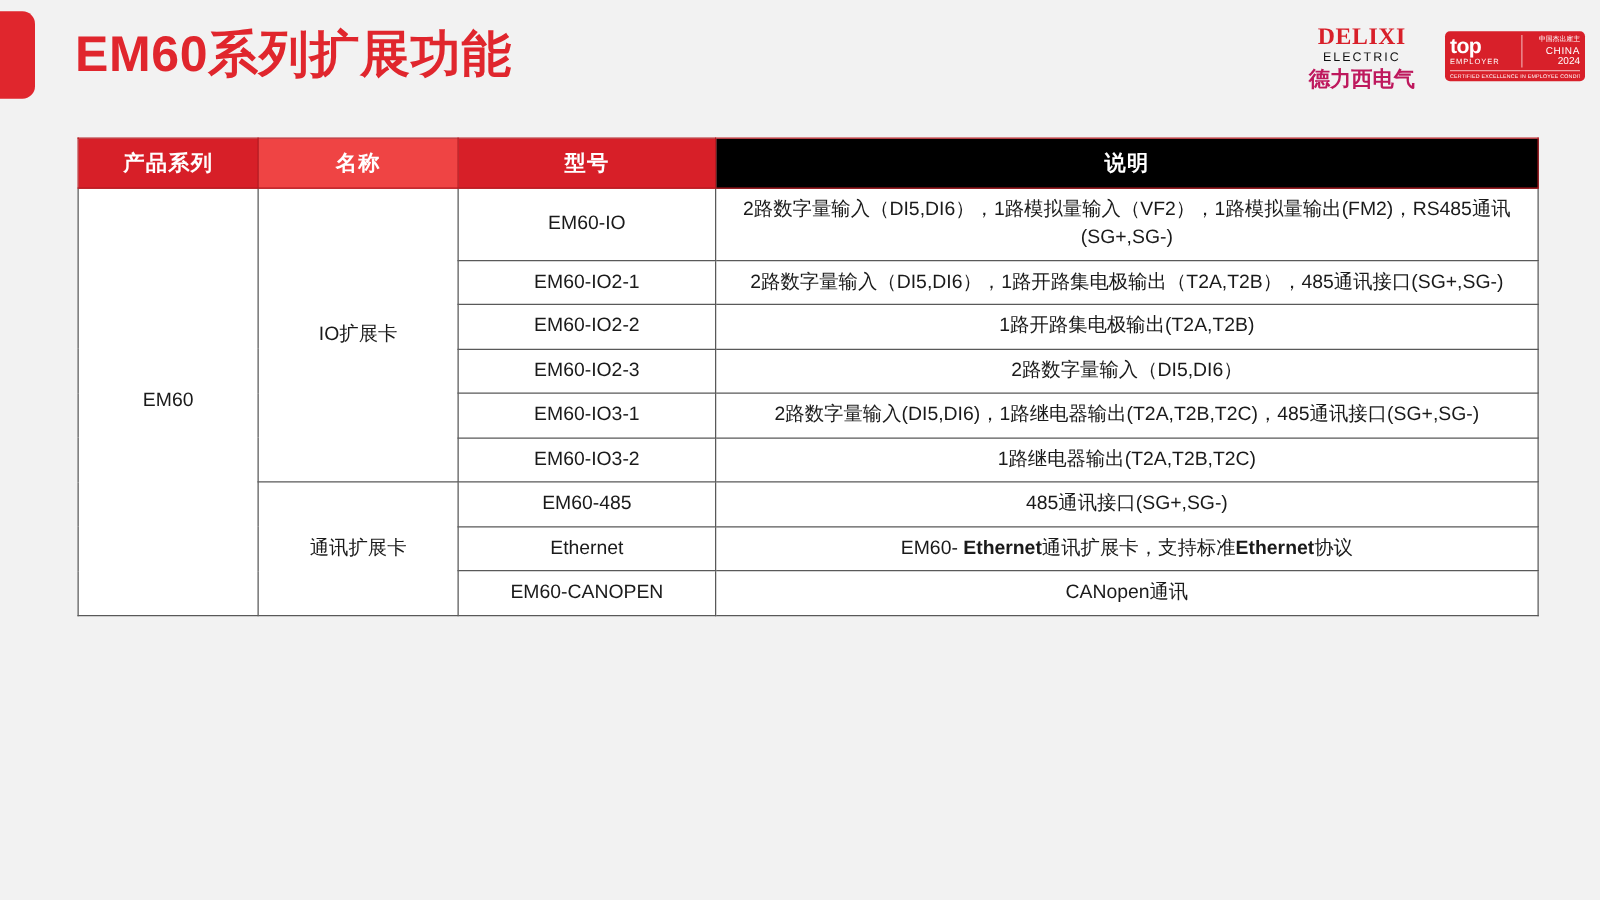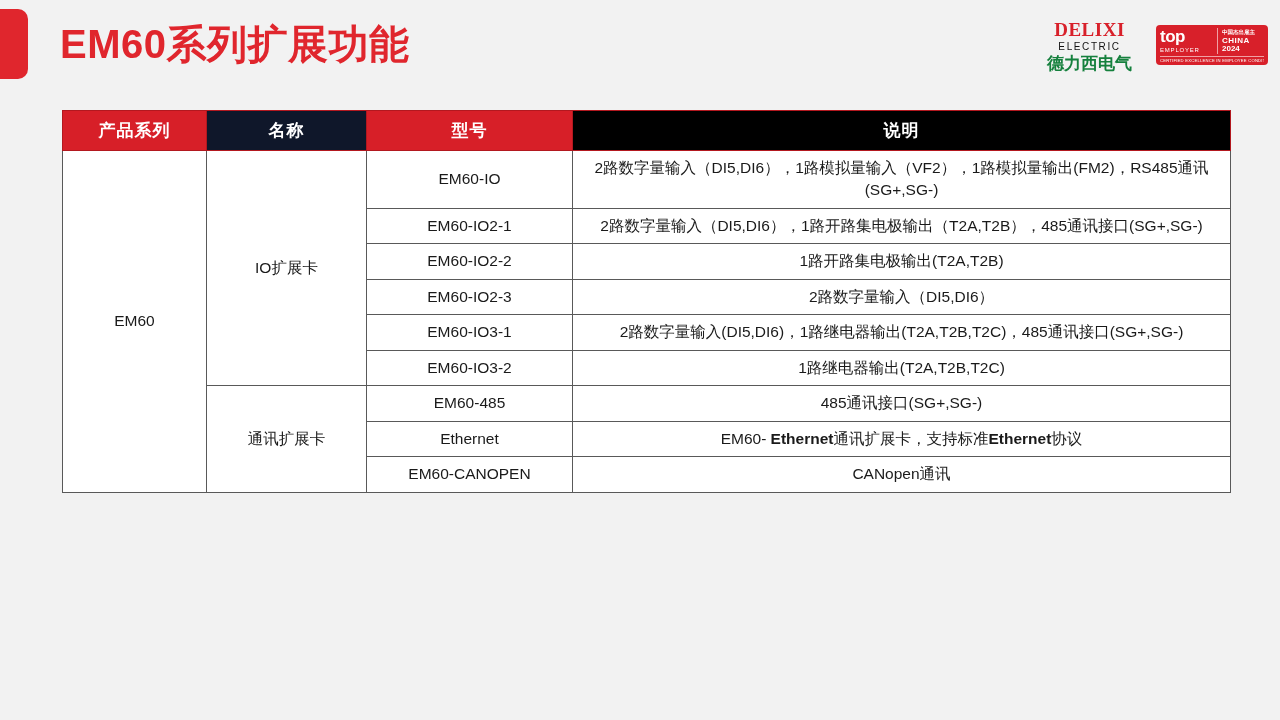--- a/index.html
+++ b/index.html
@@ -67,21 +67,21 @@
   }
   .delixi-logo .dl-electric {
     font-size: 10px;
     color: #111;
     letter-spacing: 1.6px;
     margin-top: 3px;
   }
   .delixi-logo .dl-cn {
     font-size: 17px;
     font-weight: bold;
-    color: #15803d;
+    color: #be185d;
     letter-spacing: 0px;
     margin-top: 3px;
   }
 
   .top-employer {
     width: 112px;
     background: #d8202a;
     border-radius: 4px;
     color: #fff;
     padding: 3px 4px 2px 4px;
@@ -104,23 +104,22 @@
     letter-spacing: -0.5px;
   }
   .te-left .te-emp {
     font-size: 6px;
     letter-spacing: 0.8px;
     line-height: 8px;
     margin-top: 1px;
   }
   .te-right {
     padding-left: 4px;
-    text-align: left;
+    text-align: right;
     flex: 1;
-    font-weight: bold;
   }
   .te-right div { line-height: 8.5px; }
   .te-cn { font-size: 5.5px; }
   .te-china { font-size: 8px; letter-spacing: 0.5px; }
   .te-year { font-size: 8px; }
   .te-footer {
     border-top: 1px solid #f0a0a4;
     margin-top: 2px;
     padding-top: 1px;
     font-size: 4.2px;
@@ -227,21 +226,21 @@
   <table id="spec-table">
     <colgroup>
       <col class="c1">
         <col class="c2">
         <col class="c3">
         <col class="c4">
     </colgroup>
     <thead>
       <tr>
         <th style="background: rgb(215, 31, 40);">产品系列</th>
-        <th style="background: #0f172a;">名称</th>
+        <th style="background: #ef4444;">名称</th>
         <th style="background: rgb(215, 31, 40);">型号</th>
         <th style="background: #000000;">说明</th>
       </tr>
     </thead>
     <tbody>
       <tr>
         <td class="series-cell" rowspan="9">EM60</td>
         <td class="name-cell" rowspan="6">IO扩展卡</td>
         <td class="model-cell">EM60-IO</td>
         <td class="desc-cell">2路数字量输入（DI5,DI6），1路模拟量输入（VF2），1路模拟量输出(FM2)，RS485通讯(SG+,SG-)</td>

